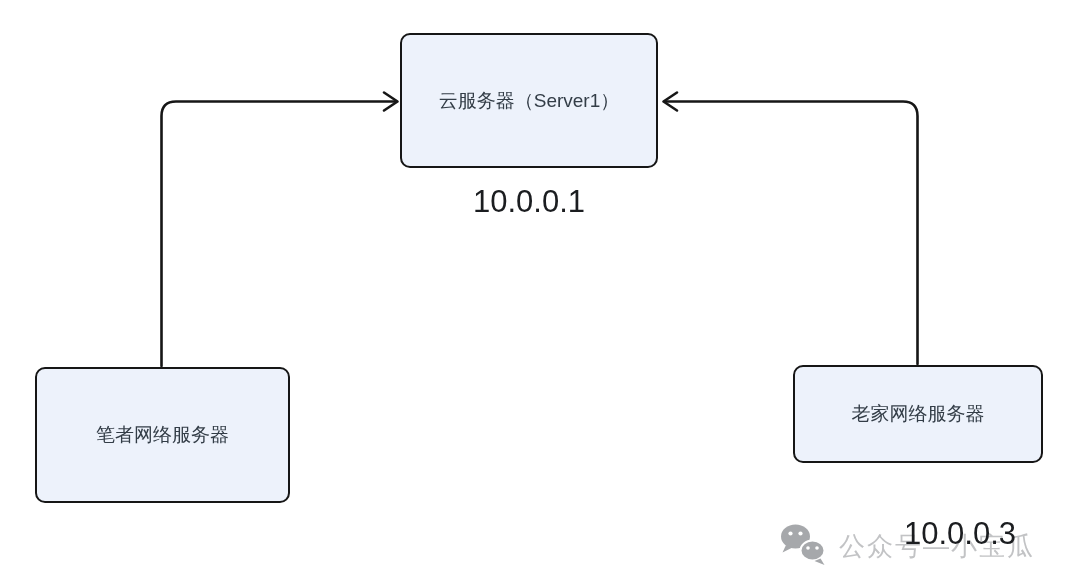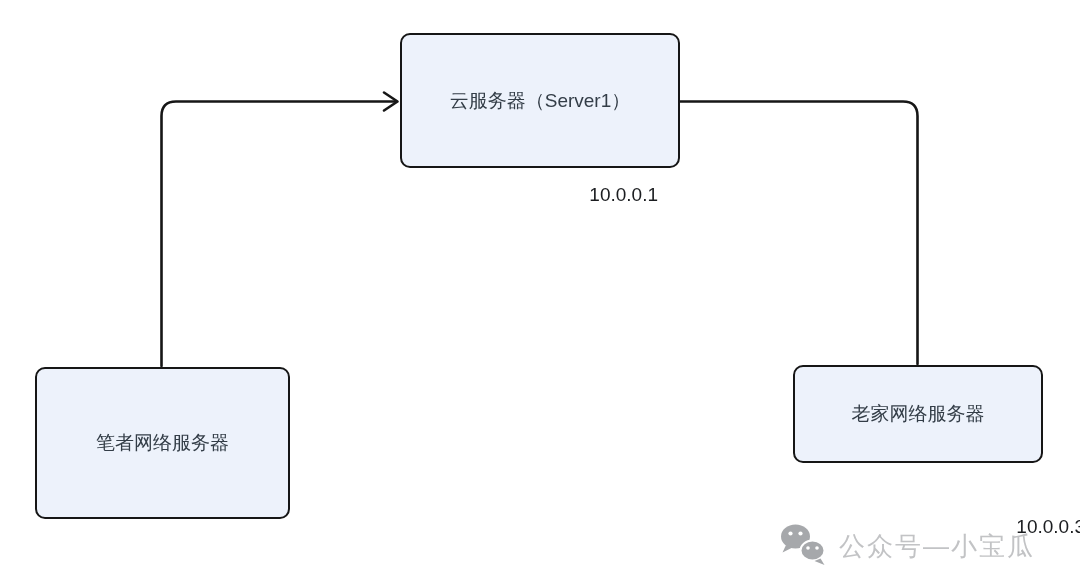--- a/index.html
+++ b/index.html
@@ -39,28 +39,28 @@
     border: 2.6px solid var(--node-border);
     border-radius: 10px;
     display: flex; flex-direction: column;
     align-items: center; justify-content: center;
     text-align: center;
     color: var(--node-text);
     font-size: 19px;
     line-height: 1.55;
     z-index: 2;
   }
-  .node--server1 { left: 400px; top: 33px;  width: 280px; height: 135px; }
-  .node--client1 { left: 35px;  top: 367px; width: 255px; height: 152px; justify-content: center; }
+  .node--server1 { left: 400px; top: 33px;  width: 258px; height: 135px; }
+  .node--client1 { left: 35px;  top: 367px; width: 255px; height: 136px; justify-content: center; }
   .node--client2 { left: 793px; top: 365px; width: 250px; height: 98px; }
 
   .ip-label {
     position: absolute;
-    text-align: right;
-    font-size: 19px;
+    text-align: center;
+    font-size: 31px;
     color: var(--ip-text);
     z-index: 3;
   }
   .ip-label--server1 { left: 400px; top: 184px; width: 258px; }
   .ip-label--client1 { left: 35px;  top: 516px; width: 255px; }
   .ip-label--client2 { left: 835px; top: 516px; width: 250px; }
 
   .watermark {
     position: absolute;
     left: 779px; top: 523px;

